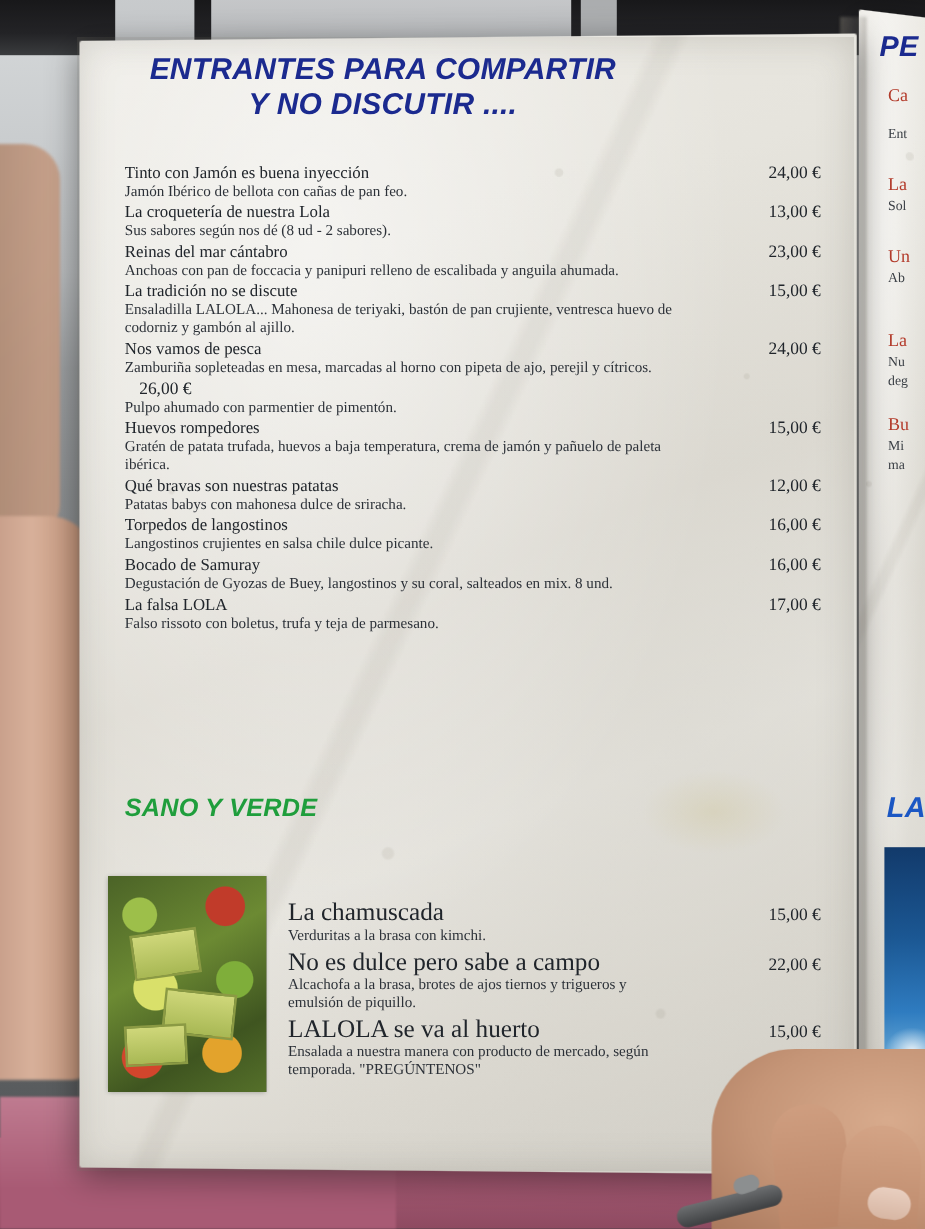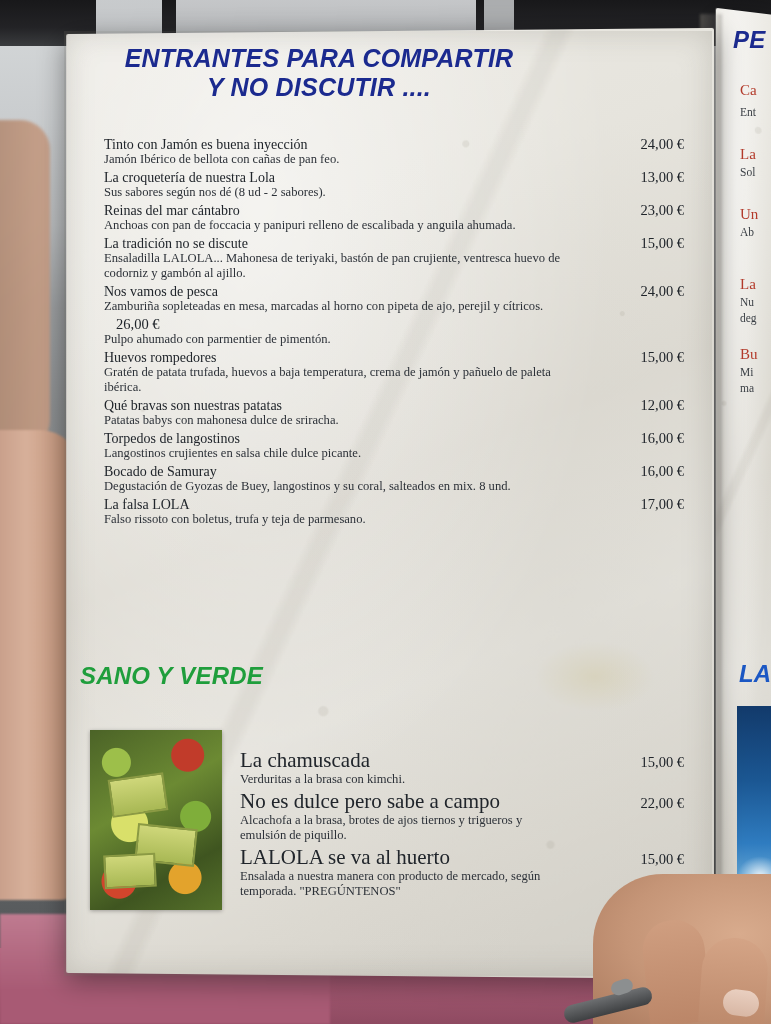--- a/index.html
+++ b/index.html
@@ -173,22 +173,22 @@
   }
   #h-entrantes {
     left: 84px; top: 44px;
     width: 470px;
     font-size: 25px;
     line-height: 29px;
     color: #1b2a8f;
     text-align: center;
   }
   #h-sano {
-    left: 80px; top: 662px;
-    font-size: 24px;
+    left: 104px; top: 662px;
+    font-size: 21px;
     color: #1f9e3c;
   }
   #h-right-pe {
     left: 733px; top: 26px;
     font-size: 24px;
     color: #1b2a8f;
   }
   #h-right-la {
     left: 739px; top: 660px;
     font-size: 24px;
@@ -305,21 +305,21 @@
   <div class="table-cloth-2"></div>
 
   <div class="menu-page page-right">
     <div class="marble"></div>
   </div>
   <div class="spine"></div>
 
   <div class="heading" id="h-right-pe">PE</div>
   <div class="heading" id="h-right-la">LA</div>
 
-  <div class="rp title" style="left:740px; top:82px;">Ca</div>
+  <div class="rp title" style="left:740px; top:72px;">Ca</div>
   <div class="rp small" style="left:740px; top:106px;">Ent</div>
   <div class="rp title" style="left:740px; top:146px;">La</div>
   <div class="rp small" style="left:740px; top:166px;">Sol</div>
   <div class="rp title" style="left:740px; top:206px;">Un</div>
   <div class="rp small" style="left:740px; top:226px;">Ab</div>
   <div class="rp title" style="left:740px; top:276px;">La</div>
   <div class="rp small" style="left:740px; top:296px;">Nu</div>
   <div class="rp small" style="left:740px; top:312px;">deg</div>
   <div class="rp title" style="left:740px; top:346px;">Bu</div>
   <div class="rp small" style="left:740px; top:366px;">Mi</div>

